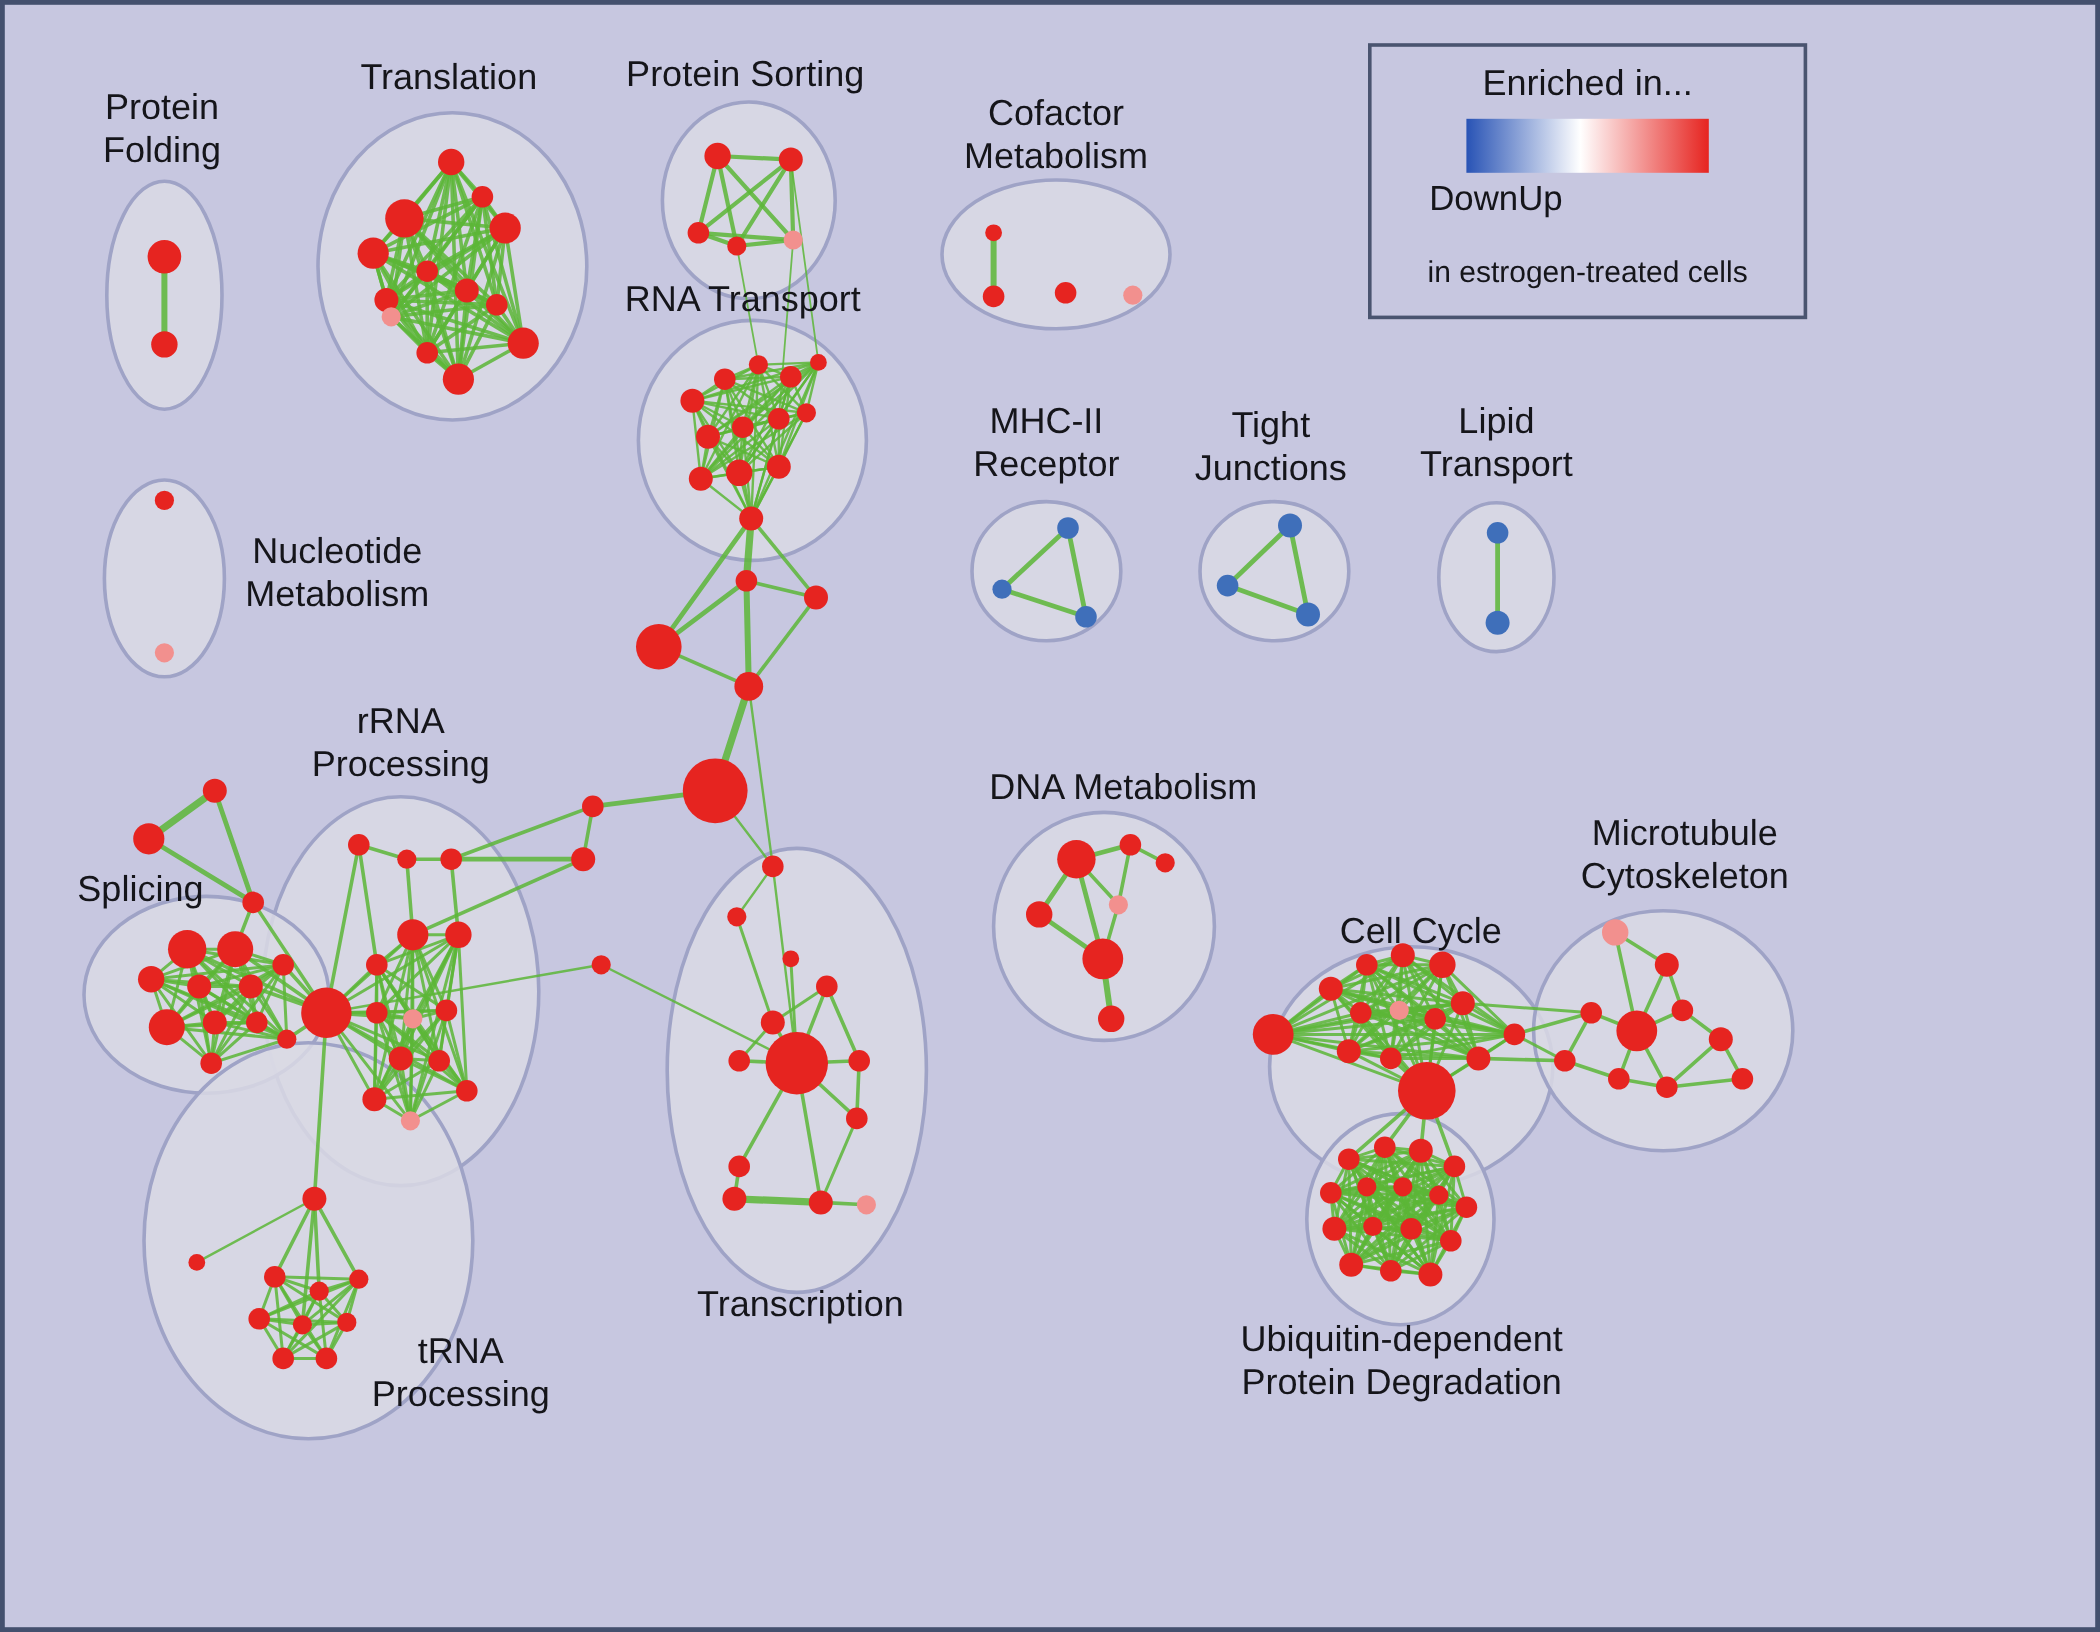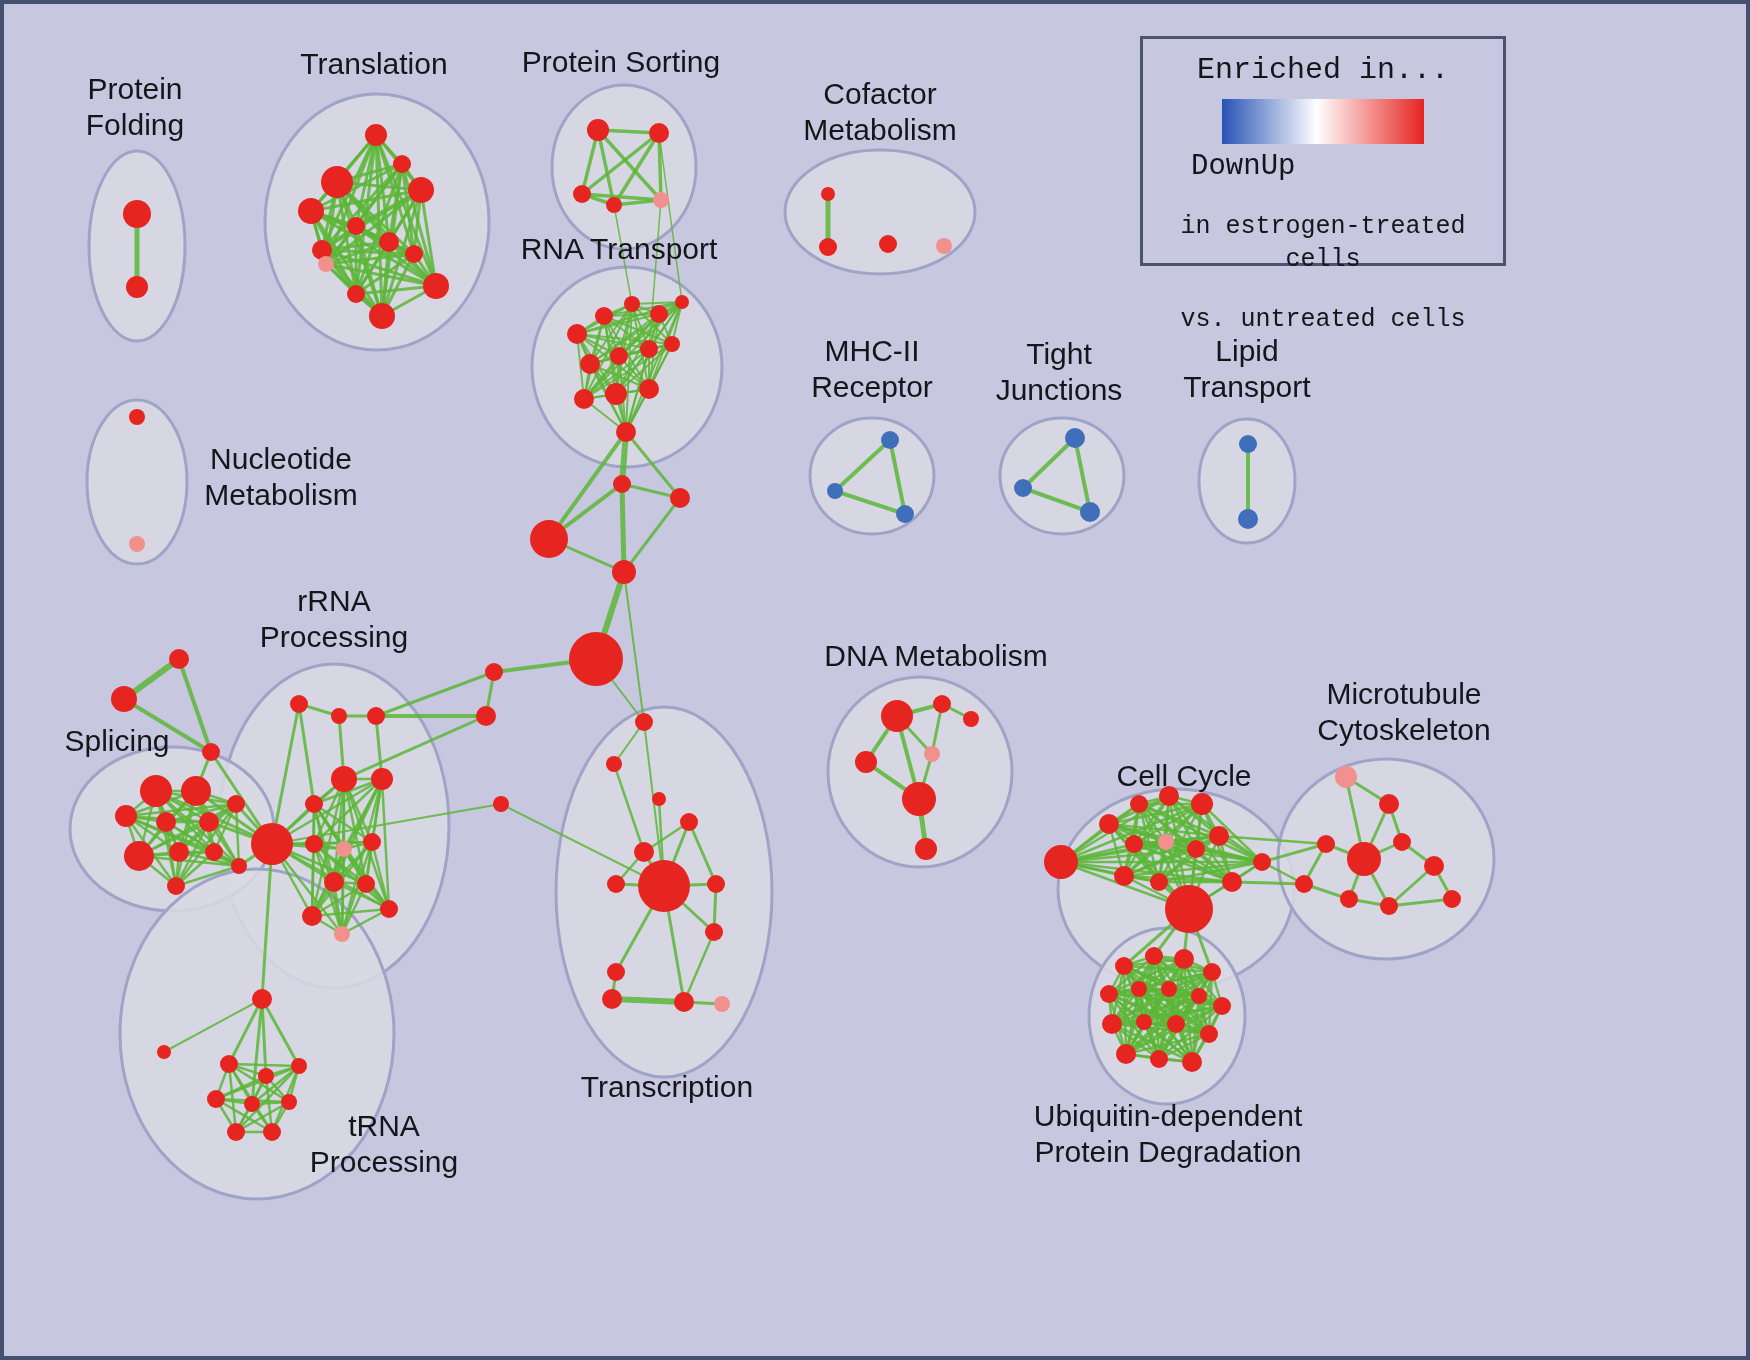--- a/index.html
+++ b/index.html
@@ -20,21 +20,20 @@
     left: 1136px;
     top: 32px;
     width: 366px;
     height: 230px;
     border: 3px solid #4a5470;
     box-sizing: border-box;
     text-align: center;
     padding-top: 14px;
     color: #15151a;
     background: rgba(201,201,224,0.35);
-    font-family: Liberation Mono, monospace;
   }
   .legend-title { font-size: 30px; }
   .legend-gradient {
     width: 202px;
     height: 45px;
     margin: 12px auto 6px auto;
   }
   .legend-row {
     display: flex;
     justify-content: flex-start;
@@ -880,16 +879,15 @@
     </svg>
 
   <div class="legend">
     <div class="legend-title">Enriched in...</div>
     <div class="legend-gradient" style="background: linear-gradient(90deg, rgb(40, 83, 181) 0%, rgb(255, 255, 255) 47%, rgb(230, 36, 32) 100%);"></div>
     <div class="legend-row">
       <span>Down</span>
       <span>Up</span>
     </div>
     <div class="legend-sub">in estrogen-treated cells</div>
-    <div class="legend-sub">vs. untreated cells</div>
   </div>
 
 </div>
 
 </body></html>

